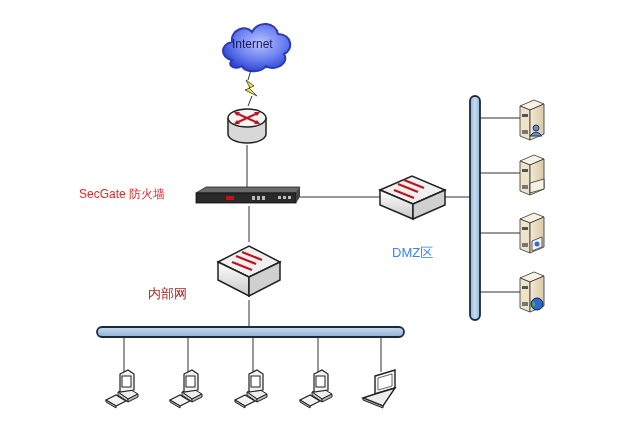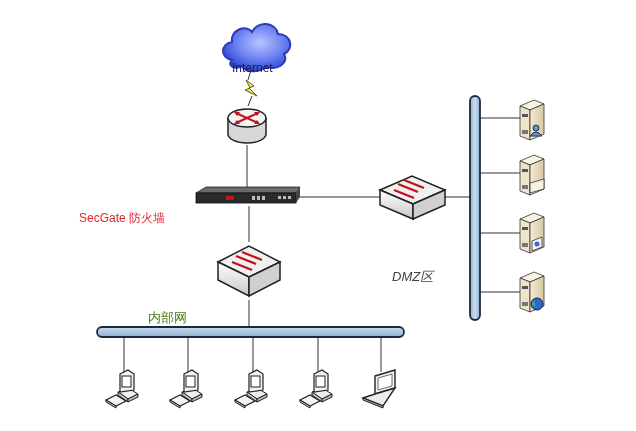--- a/index.html
+++ b/index.html
@@ -1,21 +1,21 @@
 <!DOCTYPE html>
 <html><head>
 <meta charset="utf-8">
 <style>
   html, body { margin:0; padding:0; background:#ffffff; }
   body { width:636px; height:431px; position:relative; overflow:hidden; font-family:"Liberation Sans", sans-serif; }
   svg { position:absolute; left:0; top:0; }
-  .lbl { position:absolute; white-space:nowrap;margin-top:24px; }
+  .lbl { position:absolute; white-space:nowrap; }
   .fw-label { left:79px; top:186px; font-size:12px; color:#e0252a; }
-  .dmz-label { left:392px; top:244px; font-size:13px; color:#404040;font-style:italic; }
-  .lan-label { left:148px; top:285px; font-size:13px; color:#4d7c0f; font-family:"DejaVu Serif", serif; }
+  .dmz-label { left:392px; top:244px; font-size:13px; color:#3b82f6; }
+  .lan-label { left:148px; top:285px; font-size:13px; color:#b91c1c; font-family:"DejaVu Serif", serif; }
   .cloud-label { left:232px; top:37px; font-size:12px; color:#1a1a5a; }
 </style>
 </head>
 <body>
 
 <svg width="636" height="431" viewBox="0 0 636 431">
   <defs>
     <linearGradient id="busV" x1="0" x2="1" y1="0" y2="0">
       <stop offset="0" stop-color="#8fb0d4"></stop>
       <stop offset="0.5" stop-color="#c9dcef"></stop>

